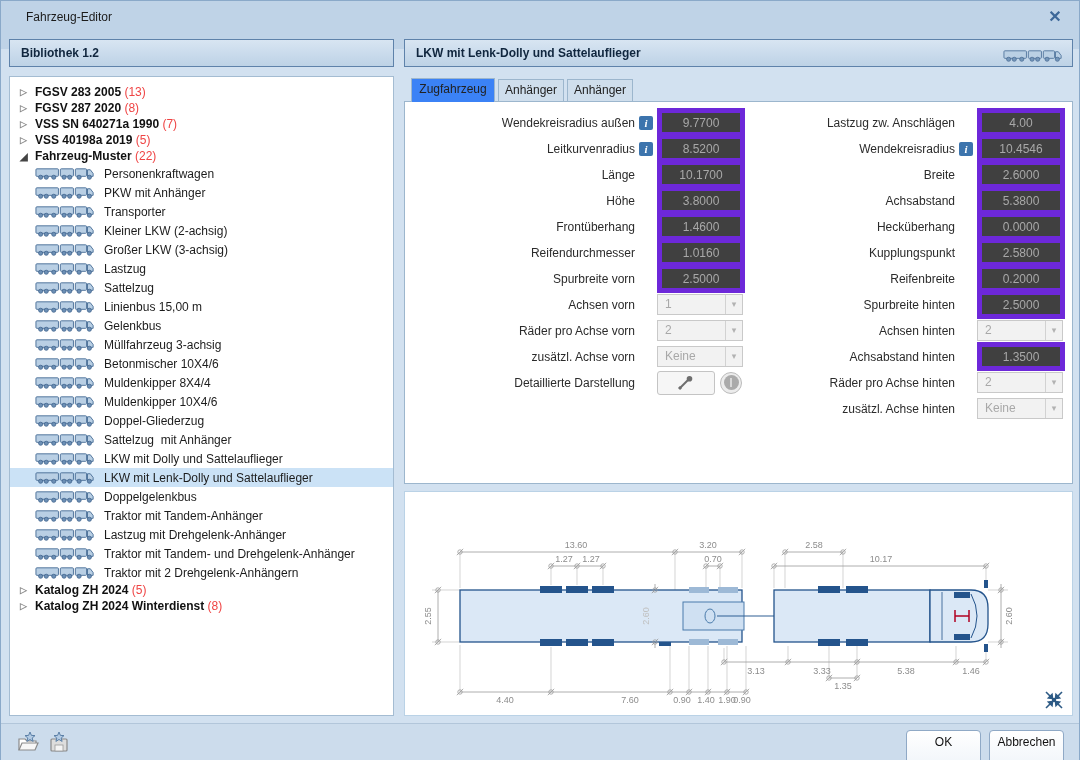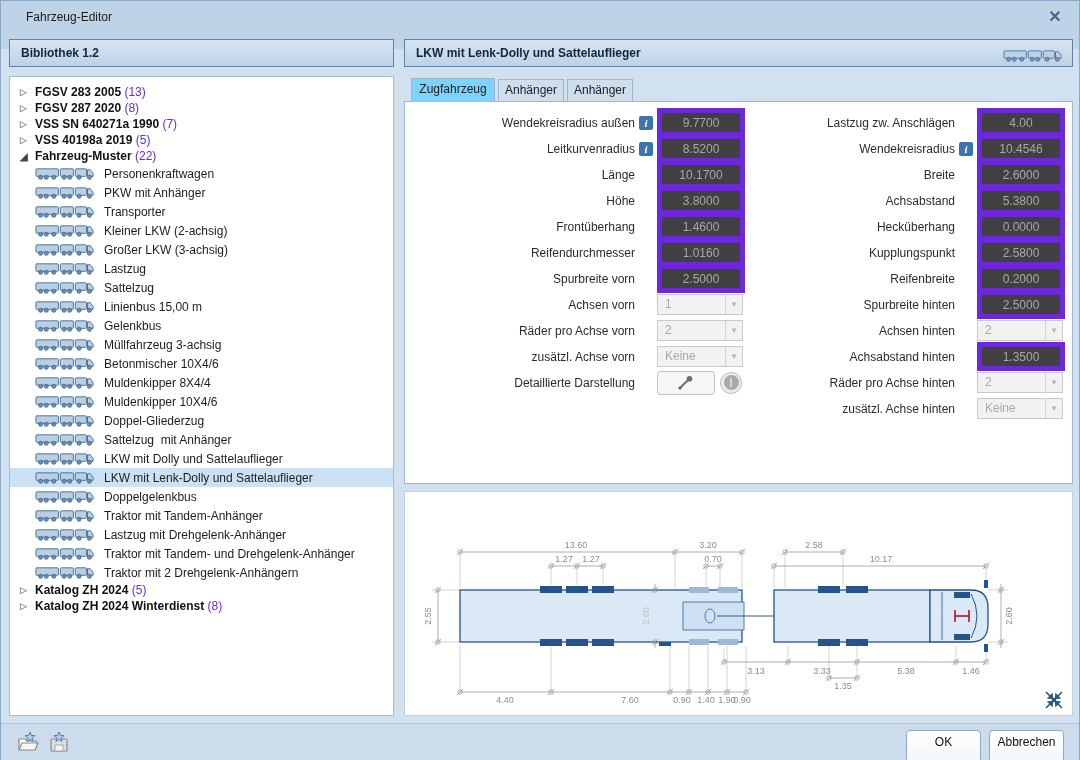--- a/index.html
+++ b/index.html
@@ -14,30 +14,30 @@
   .panel-header{position:absolute;height:28px;border:1px solid #5e82aa;background:linear-gradient(#d8e5f2,#bdd2e6);
     font-weight:bold;color:#10263e;line-height:26px;padding-left:11px;box-sizing:border-box;}
   #lib-header{left:8px;top:38px;width:385px;}
   #ed-header{left:403px;top:38px;width:669px;}
   .hdr-truck{position:absolute;right:8px;top:6px;opacity:.9;}
   
   .tree{position:absolute;left:8px;top:75px;width:385px;height:640px;background:#fff;
     border:1px solid #a4bcd2;box-sizing:border-box;padding-top:7px;overflow:hidden;}
   .tree-row{display:flex;align-items:center;white-space:pre;}
   .tree-row.group{height:16px;padding-left:10px;font-weight:bold;color:#111;}
-  .gcount{font-weight:normal;color:#6d28d9;}
+  .gcount{font-weight:normal;color:#ef4444;}
   .expander{width:15px;font-size:9px;color:#8a8a8a;}
   .expander.open{color:#444;font-size:10px;}
   .tree-row.vehicle{height:19px;padding-left:16px;color:#1c1c1c;}
   .vicon{width:78px;display:flex;justify-content:center;align-items:center;}
   .tree-row.selected{background:#cbe2f6;}
   
   .tab{position:absolute;top:78px;height:23px;box-sizing:border-box;border:1px solid #9cb6cd;
     background:#cfdeec;text-align:center;line-height:21px;color:#222;}
-  .tab.active{top:77px;height:24px;background:#7dd3fc;border-bottom:none;z-index:3;}
+  .tab.active{top:77px;height:24px;background:#3b82f6;border-bottom:none;z-index:3;}
   #tab0{left:410px;width:84px;}
   #tab1{left:497px;width:66px;}
   #tab2{left:566px;width:66px;}
   .tab-content{position:absolute;left:403px;top:100px;width:669px;height:383px;background:#fff;
     border:1px solid #9cb6cd;box-sizing:border-box;}
   
   .fcol{position:absolute;top:10px;display:flex;flex-direction:column;gap:5px;}
   #fcol-left{left:8px;width:332px;}
   #fcol-right{left:350px;width:310px;}
   .frow{display:flex;align-items:center;height:21px;}

